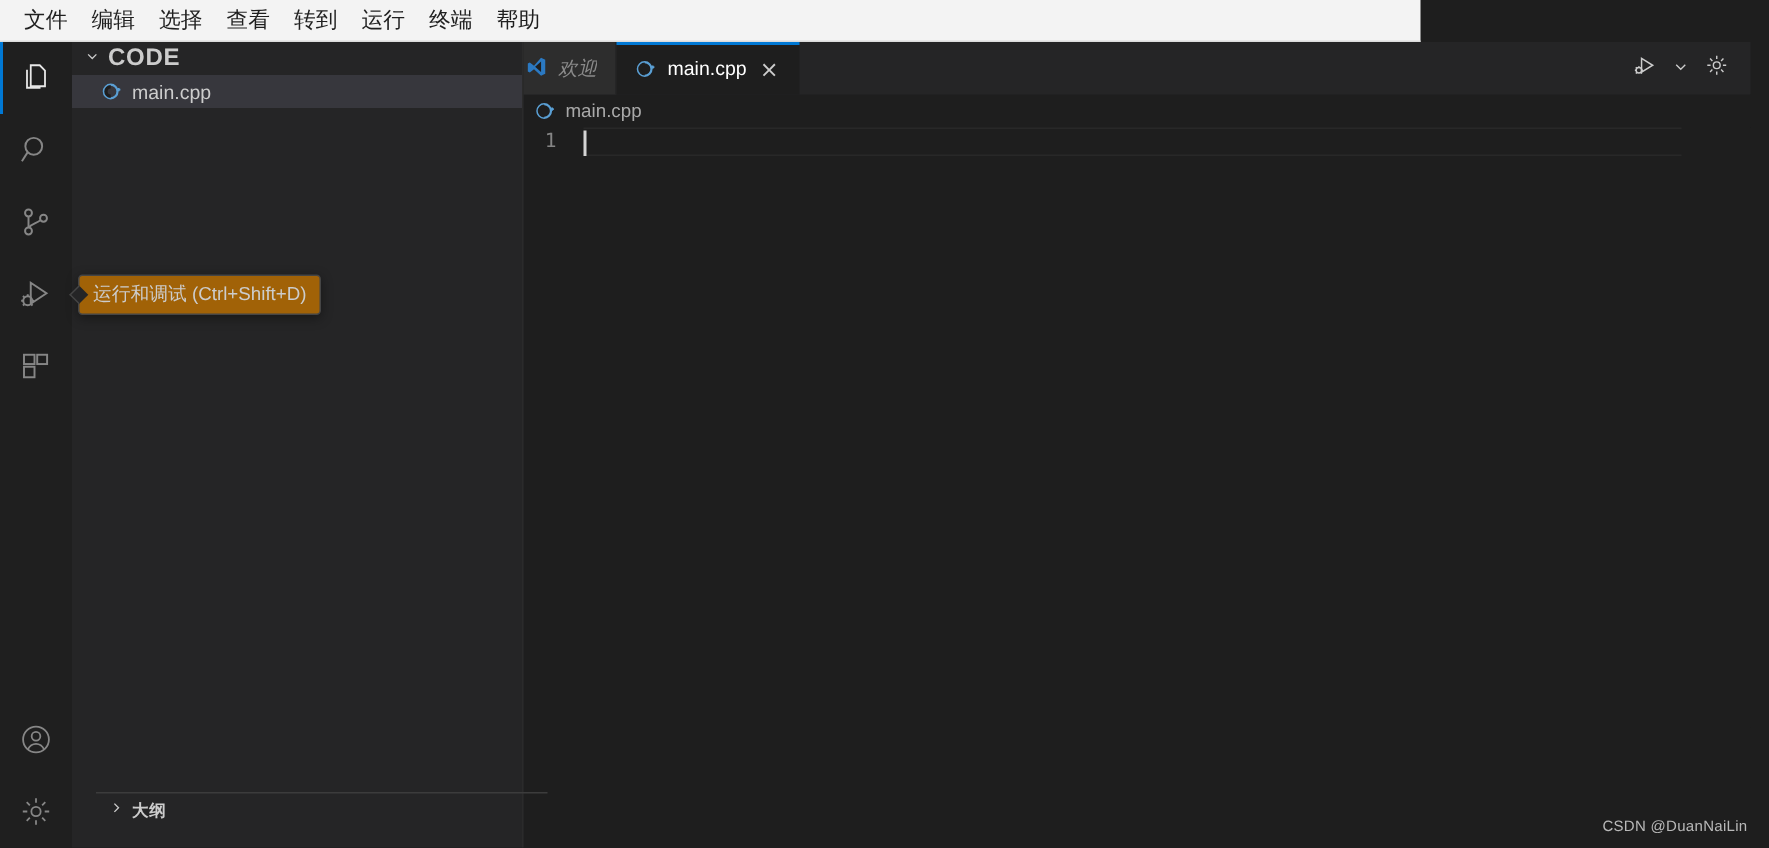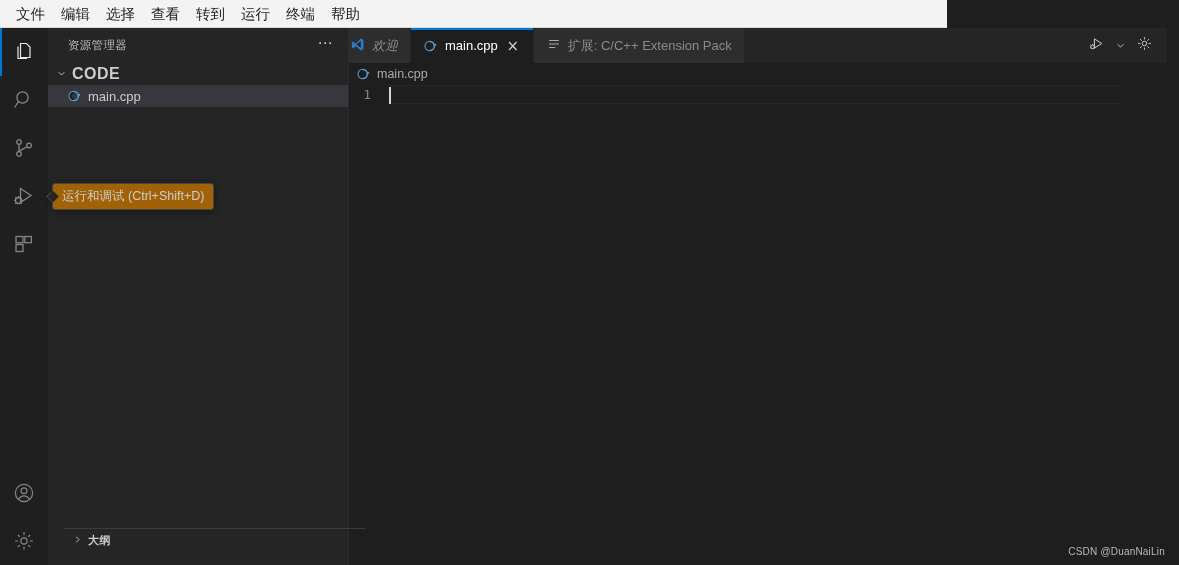--- a/index.html
+++ b/index.html
@@ -296,24 +296,20 @@
         <circle cx="12" cy="12" r="3.1"></circle>
         <path d="M12 3.2v3M12 17.8v3M3.2 12h3M17.8 12h3M5.8 5.8l2.1 2.1M16.1 16.1l2.1 2.1M18.2 5.8l-2.1 2.1M7.9 16.1l-2.1 2.1"></path>
       </svg>
     </span>
   </div>
 
 </div>
 
 <div id="sidebar">
 
-  <div id="sidebar-header">
-    <div id="sidebar-title">资源管理器</div>
-    <div id="sidebar-more">⋯</div>
-  </div>
 
   <div class="tree-section-header">
     <span class="chev">
       <svg width="11" height="11" viewBox="0 0 16 16" fill="none" stroke="currentColor" stroke-width="1.3">
         <path d="M4 6.2 L8 10.2 L12 6.2"></path>
       </svg>
     </span>
     <span>CODE</span>
   </div>
 
@@ -363,28 +359,20 @@
           <svg width="14" height="14" viewBox="0 0 16 16">
             <circle cx="6.6" cy="8" r="5.2" fill="none" stroke="#5a9fd4" stroke-width="1.7"></circle>
             <path d="M6.6 4.4 A3.6 3.6 0 0 0 6.6 11.6" fill="none" stroke="#1e1e1e" stroke-width="2.6"></path>
             <path d="M11.4 6.6h2.6M12.7 5.3v2.6" stroke="#5a9fd4" stroke-width="1.3"></path>
           </svg>
         </span>
         <span class="tab-label">main.cpp</span>
         <span class="tab-close">×</span>
       </div>
 
-      <div class="tab">
-        <span>
-          <svg width="14" height="14" viewBox="0 0 16 16" stroke="#a9a9a9" stroke-width="1.2">
-            <path d="M2.5 4h11M2.5 8h11M2.5 12h7"></path>
-          </svg>
-        </span>
-        <span class="tab-label">扩展: C/C++ Extension Pack</span>
-      </div>
 
     </div>
 
     <div id="tab-actions">
       <div class="tb-btn">
         <span>
           <svg width="17" height="17" viewBox="0 0 24 24" fill="none" stroke="currentColor" stroke-width="1.4">
             <path d="M9 5.5 L19.5 12 L9 18.5 Z"></path>
             <circle cx="6.5" cy="16.8" r="2.6"></circle>
             <path d="M6.5 14.2v-1.2M3.9 16.8H2.7M9.1 16.8h1.2M4.5 14.8l-.9-.9M8.5 18.8l.9.9M4.5 18.8l-.9.9"></path>

